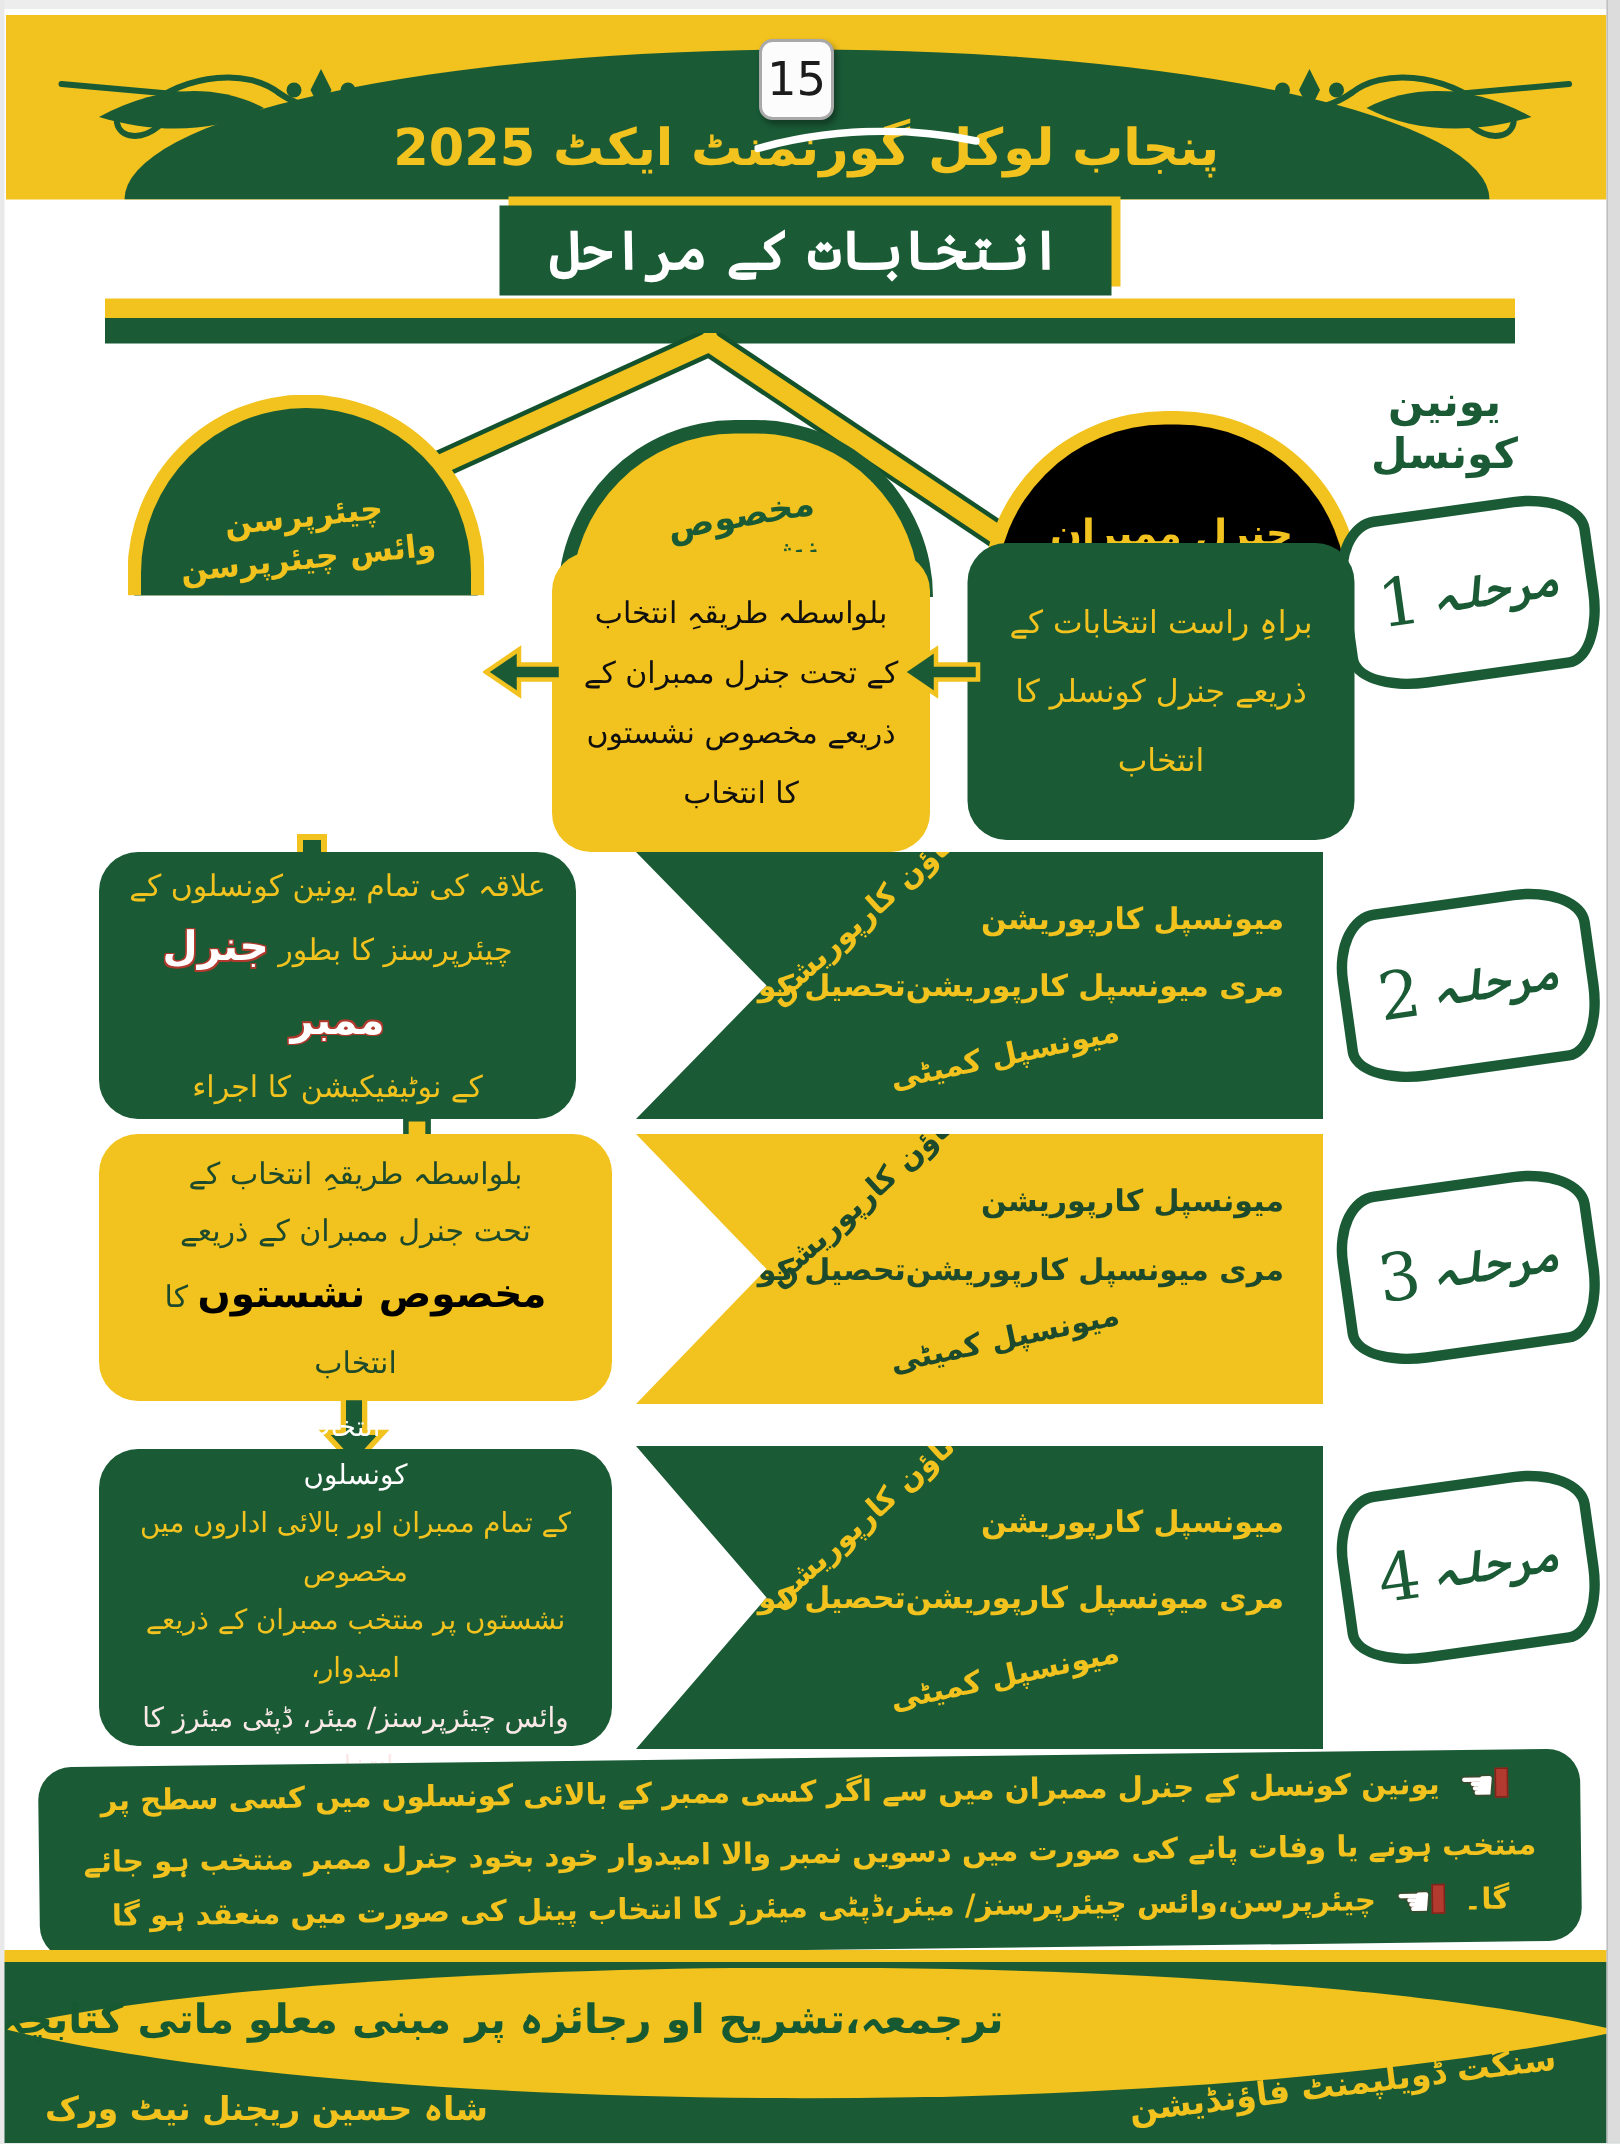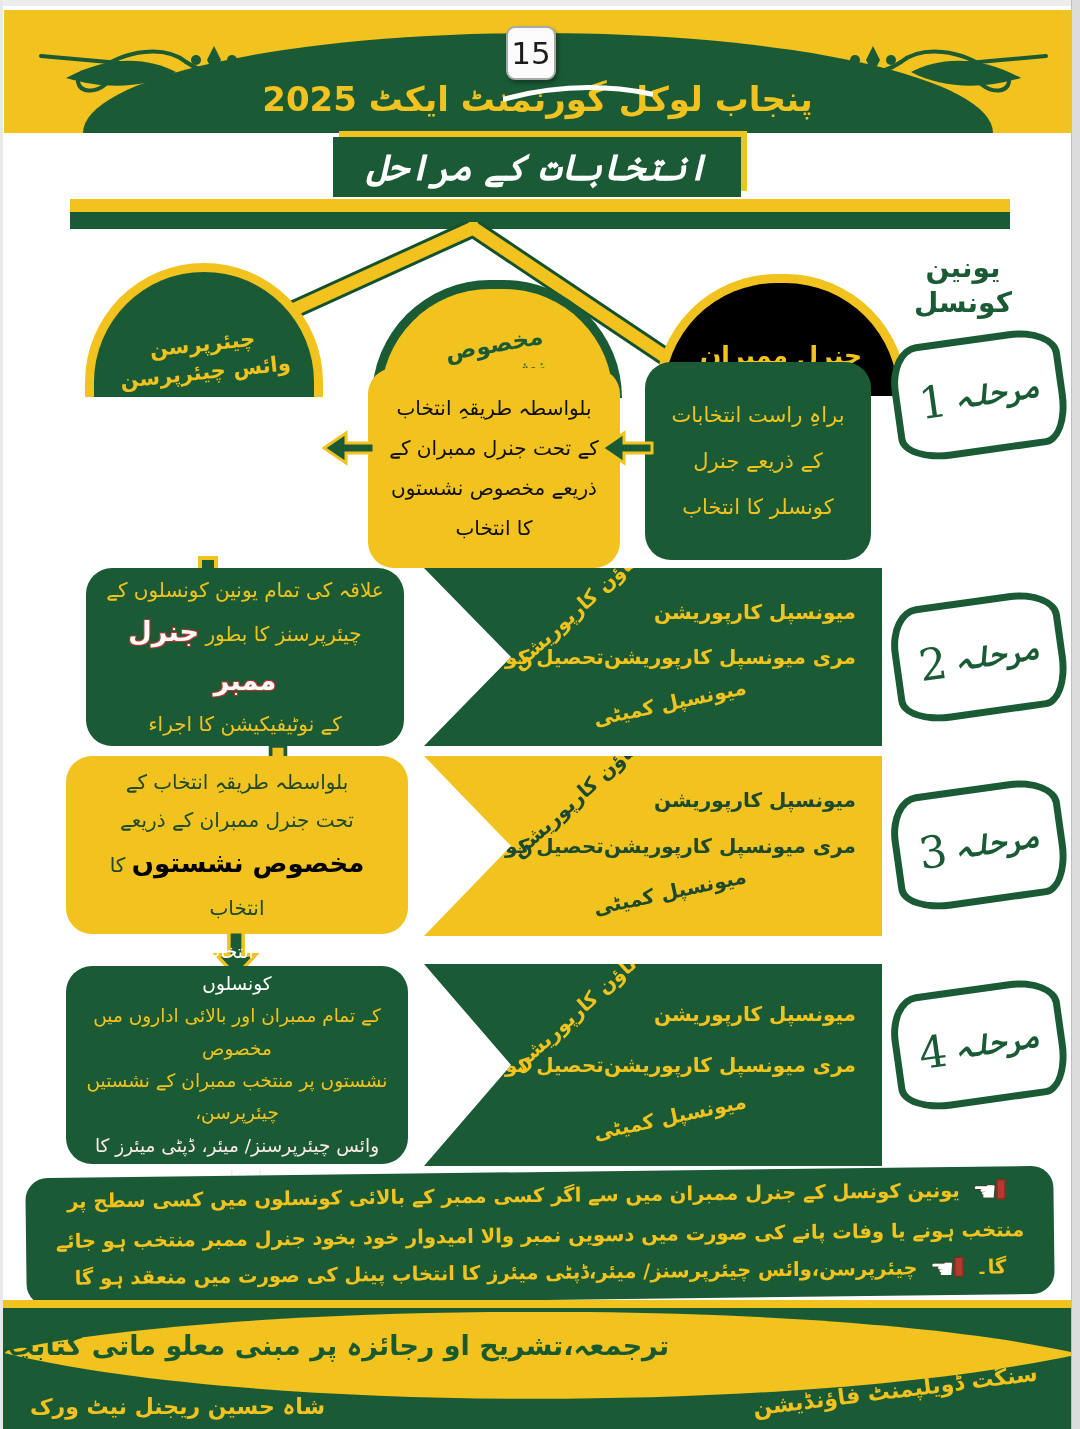--- a/index.html
+++ b/index.html
@@ -21,21 +21,21 @@
   .swash{position:absolute;left:420px;top:52px;}
   .pgnum{left:506px;top:26px;width:50px;height:54px;background:#fcfcfc;border:2px solid #a9a9a9;
         border-radius:9px;box-shadow:2px 3px 4px rgba(0,0,0,.35);color:#1c1c1c;font-size:31px;
         display:flex;align-items:center;justify-content:center;}
   .flourish{top:28px;width:255px;height:78px;}
   .flourish.l{left:32px;}
   .flourish.r{left:792px;transform:scaleX(-1);}
 
   .title-box{left:333px;top:137px;width:408px;height:60px;background:#1A5B36;
         box-shadow:6px -6px 0 0 #F2C21E;display:flex;align-items:center;justify-content:center;}
-  .title-box span{color:#fff;font-size:36px;font-weight:bold;font-family:"DejaVu Serif",serif;font-style:italic;}
+  .title-box span{color:#fff;font-size:36px;font-weight:bold;font-family:"DejaVu Serif",serif;}
   .bar-y{left:70px;top:199px;width:940px;height:13px;background:#F2C21E;}
   .bar-g{left:70px;top:212px;width:940px;height:17px;background:#1A5B36;}
 
   
   .arch{border-style:solid;border-bottom:none;display:flex;flex-direction:column;align-items:center;justify-content:flex-end;text-align:center;}
   .arch-chair{left:85px;top:263px;width:238px;height:134px;background:#1A5B36;border:9px solid #F2C21E;border-bottom:none;border-radius:120px 120px 0 0;}
   .arch-chair div{color:#F2C21E;font-weight:bold;font-size:21px;line-height:1.35;padding-bottom:10px;transform:rotate(-6deg);}
   .arch-res{left:372px;top:280px;width:250px;height:118px;background:#F2C21E;border:9px solid #1A5B36;border-bottom:none;border-radius:120px 120px 0 0;}
   .arch-res div{color:#1A5B36;font-weight:bold;font-size:23px;line-height:1.3;padding-bottom:8px;transform:rotate(-10deg);}
   .arch-gen{left:655px;top:274px;width:252px;height:122px;background:#000000;border:9px solid #F2C21E;border-bottom:none;border-radius:125px 125px 0 0;}
@@ -49,23 +49,23 @@
   .badge .lbl{font-size:29px;font-family:"DejaVu Serif",serif;font-style:italic;font-weight:bold;}
   .badge .num{font-size:44px;font-family:"DejaVu Serif",serif;}
   .b1{left:893px;top:336px;} .b2{left:893px;top:598px;} .b3{left:893px;top:786px;} .b4{left:893px;top:986px;}
 
   
   .gbox{background:#1A5B36;border-radius:26px;color:#F2C21E;}
   .ybox{background:#F2C21E;border-radius:26px;color:#17321f;}
   .cell{display:flex;align-items:center;justify-content:center;text-align:center;padding:14px 18px;}
   .s1l{left:78px;top:362px;width:252px;height:200px;font-size:20px;line-height:1.95;}
   .s1m{left:368px;top:368px;width:252px;height:200px;font-size:20px;line-height:2.0;color:#101010;}
-  .s1r{left:645px;top:362px;width:226px;height:198px;font-size:21px;line-height:2.2;}
-
-  .s2l{left:66px;top:568px;width:318px;height:178px;font-size:20px;line-height:1.8;flex-direction:column;margin-left:20px;}
+  .s1r{left:645px;top:362px;width:258px;height:198px;font-size:21px;line-height:2.2;}
+
+  .s2l{left:66px;top:568px;width:318px;height:178px;font-size:20px;line-height:1.8;flex-direction:column;}
   .s3l{left:66px;top:756px;width:342px;height:178px;font-size:20px;line-height:1.9;flex-direction:column;color:#1d4a2c;}
   .s4l{left:66px;top:966px;width:342px;height:198px;font-size:18.5px;line-height:1.75;flex-direction:column;}
 
   .bigbox{width:458px;height:178px;clip-path:polygon(0 0,100% 0,100% 100%,0 100%,19% 50%);
         display:flex;flex-direction:column;justify-content:space-evenly;padding:10px 26px 10px 60px;}
   .bigbox .row{display:flex;justify-content:space-between;align-items:center;}
   .bigbox .org{font-size:20px;font-weight:bold;white-space:nowrap;}
   .rot45{transform:rotate(-42deg);margin-left:60px;}
   .rot12{transform:rotate(-12deg);}
   .center-row{justify-content:center !important;}
@@ -260,21 +260,21 @@
       <span class="org rot12">میونسپل کمیٹی</span>
     </div>
   </div>
   <svg class="abs arr" style="left:210px;top:930px;" width="52" height="48" viewBox="0 0 52 54">
     <path d="M18,2 L34,2 L34,28 L48,28 L26,52 L4,28 L18,28 Z" fill="#1A5B36" stroke="#F2C21E" stroke-width="4"></path>
   </svg>
 
   <div class="abs gbox cell s4l">
     <span class="w">بلواسطہ طریقہِ انتخاب کے تحت یونین کونسلوں</span>
     <span>کے تمام ممبران اور بالائی اداروں میں مخصوص</span>
-    <span>نشستوں پر منتخب ممبران کے نشستیں چیئرپرسن،</span>
+    <span>نشستوں پر منتخب ممبران کے ذریعے امیدوار،</span>
     <span class="pk">وائس چیئرپرسنز/ میئر، ڈپٹی میئرز کا انتخاب</span>
   </div>
   <div class="abs bigbox s4b">
     <div class="row">
       <span class="org">میونسپل کارپوریشن</span>
       <span class="org rot45">ٹاؤن کارپوریشن</span>
     </div>
     <div class="row">
       <span class="org">مری میونسپل کارپوریشن</span>
       <span class="org">تحصیل کونسل</span>

